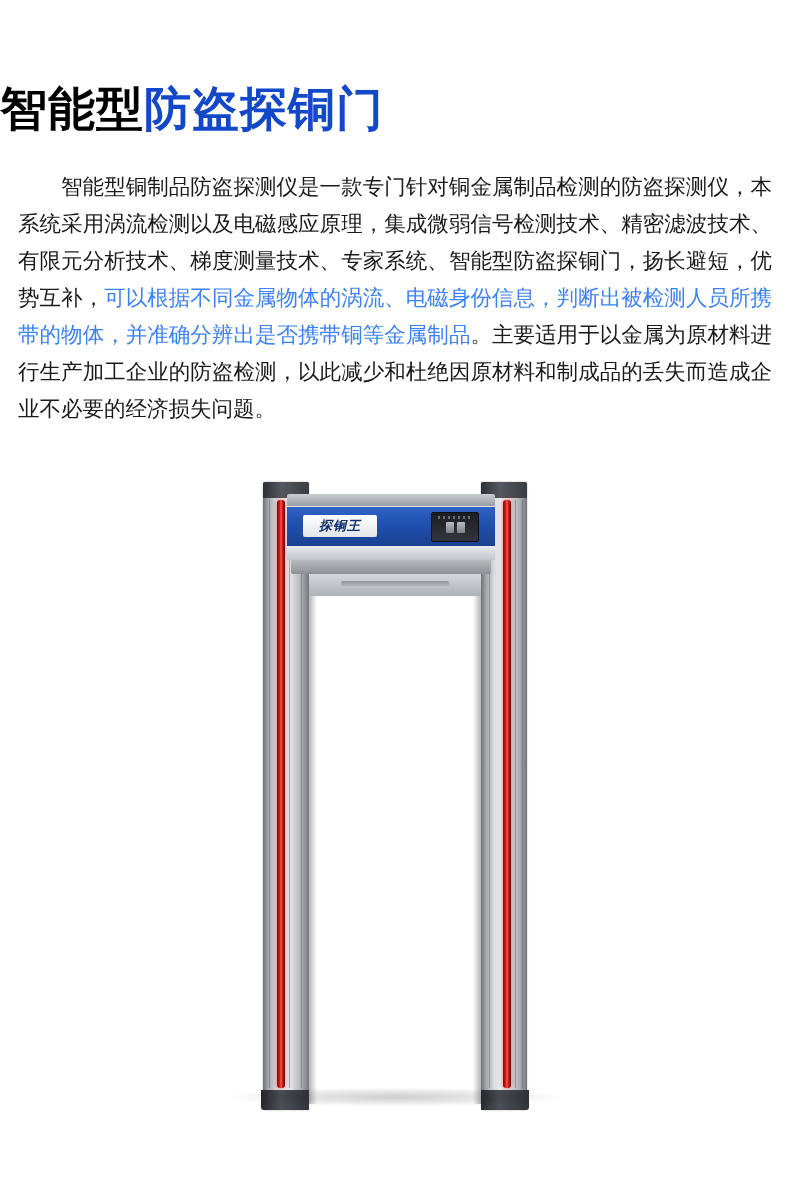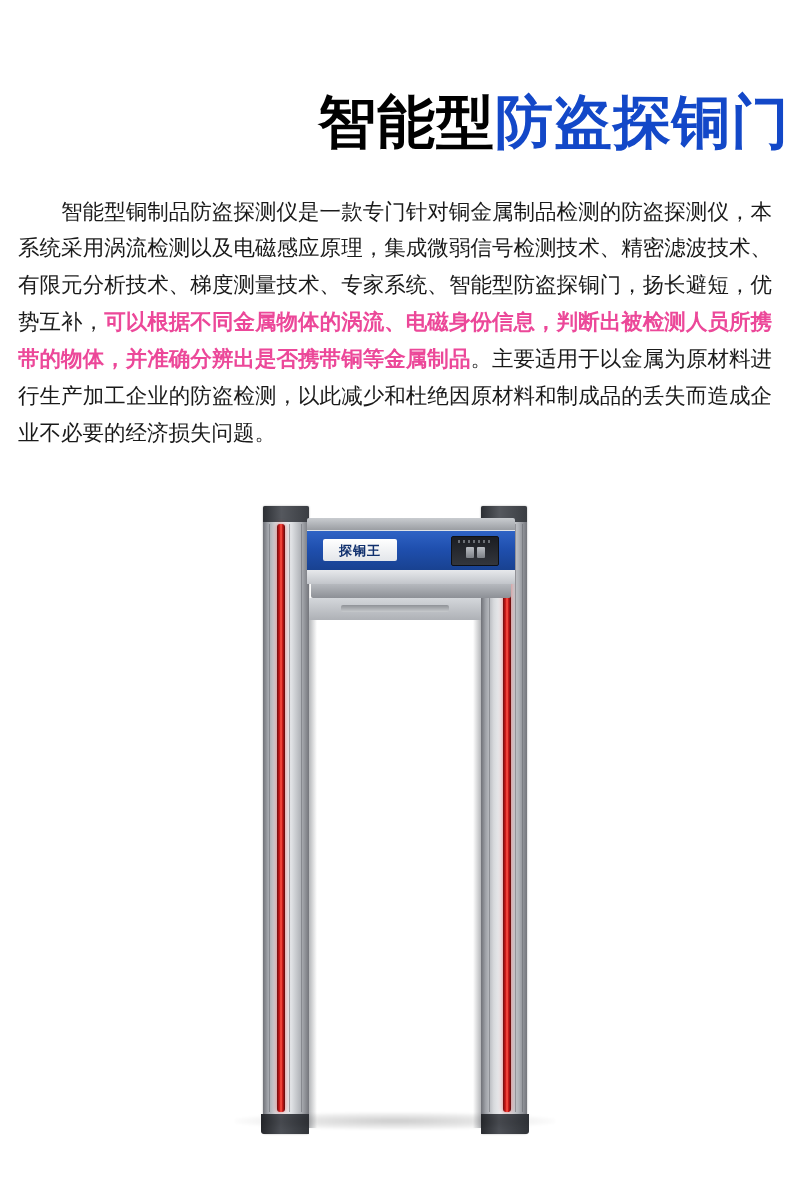--- a/index.html
+++ b/index.html
@@ -17,44 +17,44 @@
   }
   .page {
     width: 790px;
     height: 1201px;
     position: relative;
     background: #ffffff;
   }
 
   
   .title {
-    text-align: right;
-    font-size: 58px;
+    text-align: left;
+    font-size: 47px;
     font-weight: bold;
     letter-spacing: 1px;
     padding-top: 52px;
     line-height: 1.1;
     white-space: nowrap;
   }
   .title .part-black { color: #000000; }
   .title .part-blue  { color: #1348c8; }
 
   
   .intro {
     margin: 34px 18px 0 18px;
     font-size: 21.5px;
     line-height: 1.72;
     text-align: justify;
     text-justify: inter-ideograph;
     color: #1a1a1a;
   }
   .intro .indent { display: inline-block; width: 2em; }
   .intro .hl {
-    color: #ec4899;
-    font-weight: bold;
+    color: #3b82f6;
+    font-weight: normal;
   }
 
   
   .figure {
     position: relative;
     width: 790px;
     height: 660px;
     margin-top: 44px;
   }
 
@@ -131,23 +131,24 @@
     position: absolute;
     top: 18px; bottom: 22px;
     width: 1px;
     background: rgba(90,93,99,0.45);
   }
 
   
   .header-unit {
     position: absolute;
     top: 22px;
-    left: 62px;
+    left: 42px;
     width: 208px;
     height: 60px;
+    font-style: italic;
   }
   .header-top {
     position: absolute;
     top: 0; left: 0; right: 0;
     height: 12px;
     background: linear-gradient(to bottom, #c9ccd0, #9b9ea3);
     border-radius: 2px 2px 0 0;
   }
   .header-panel {
     position: absolute;

